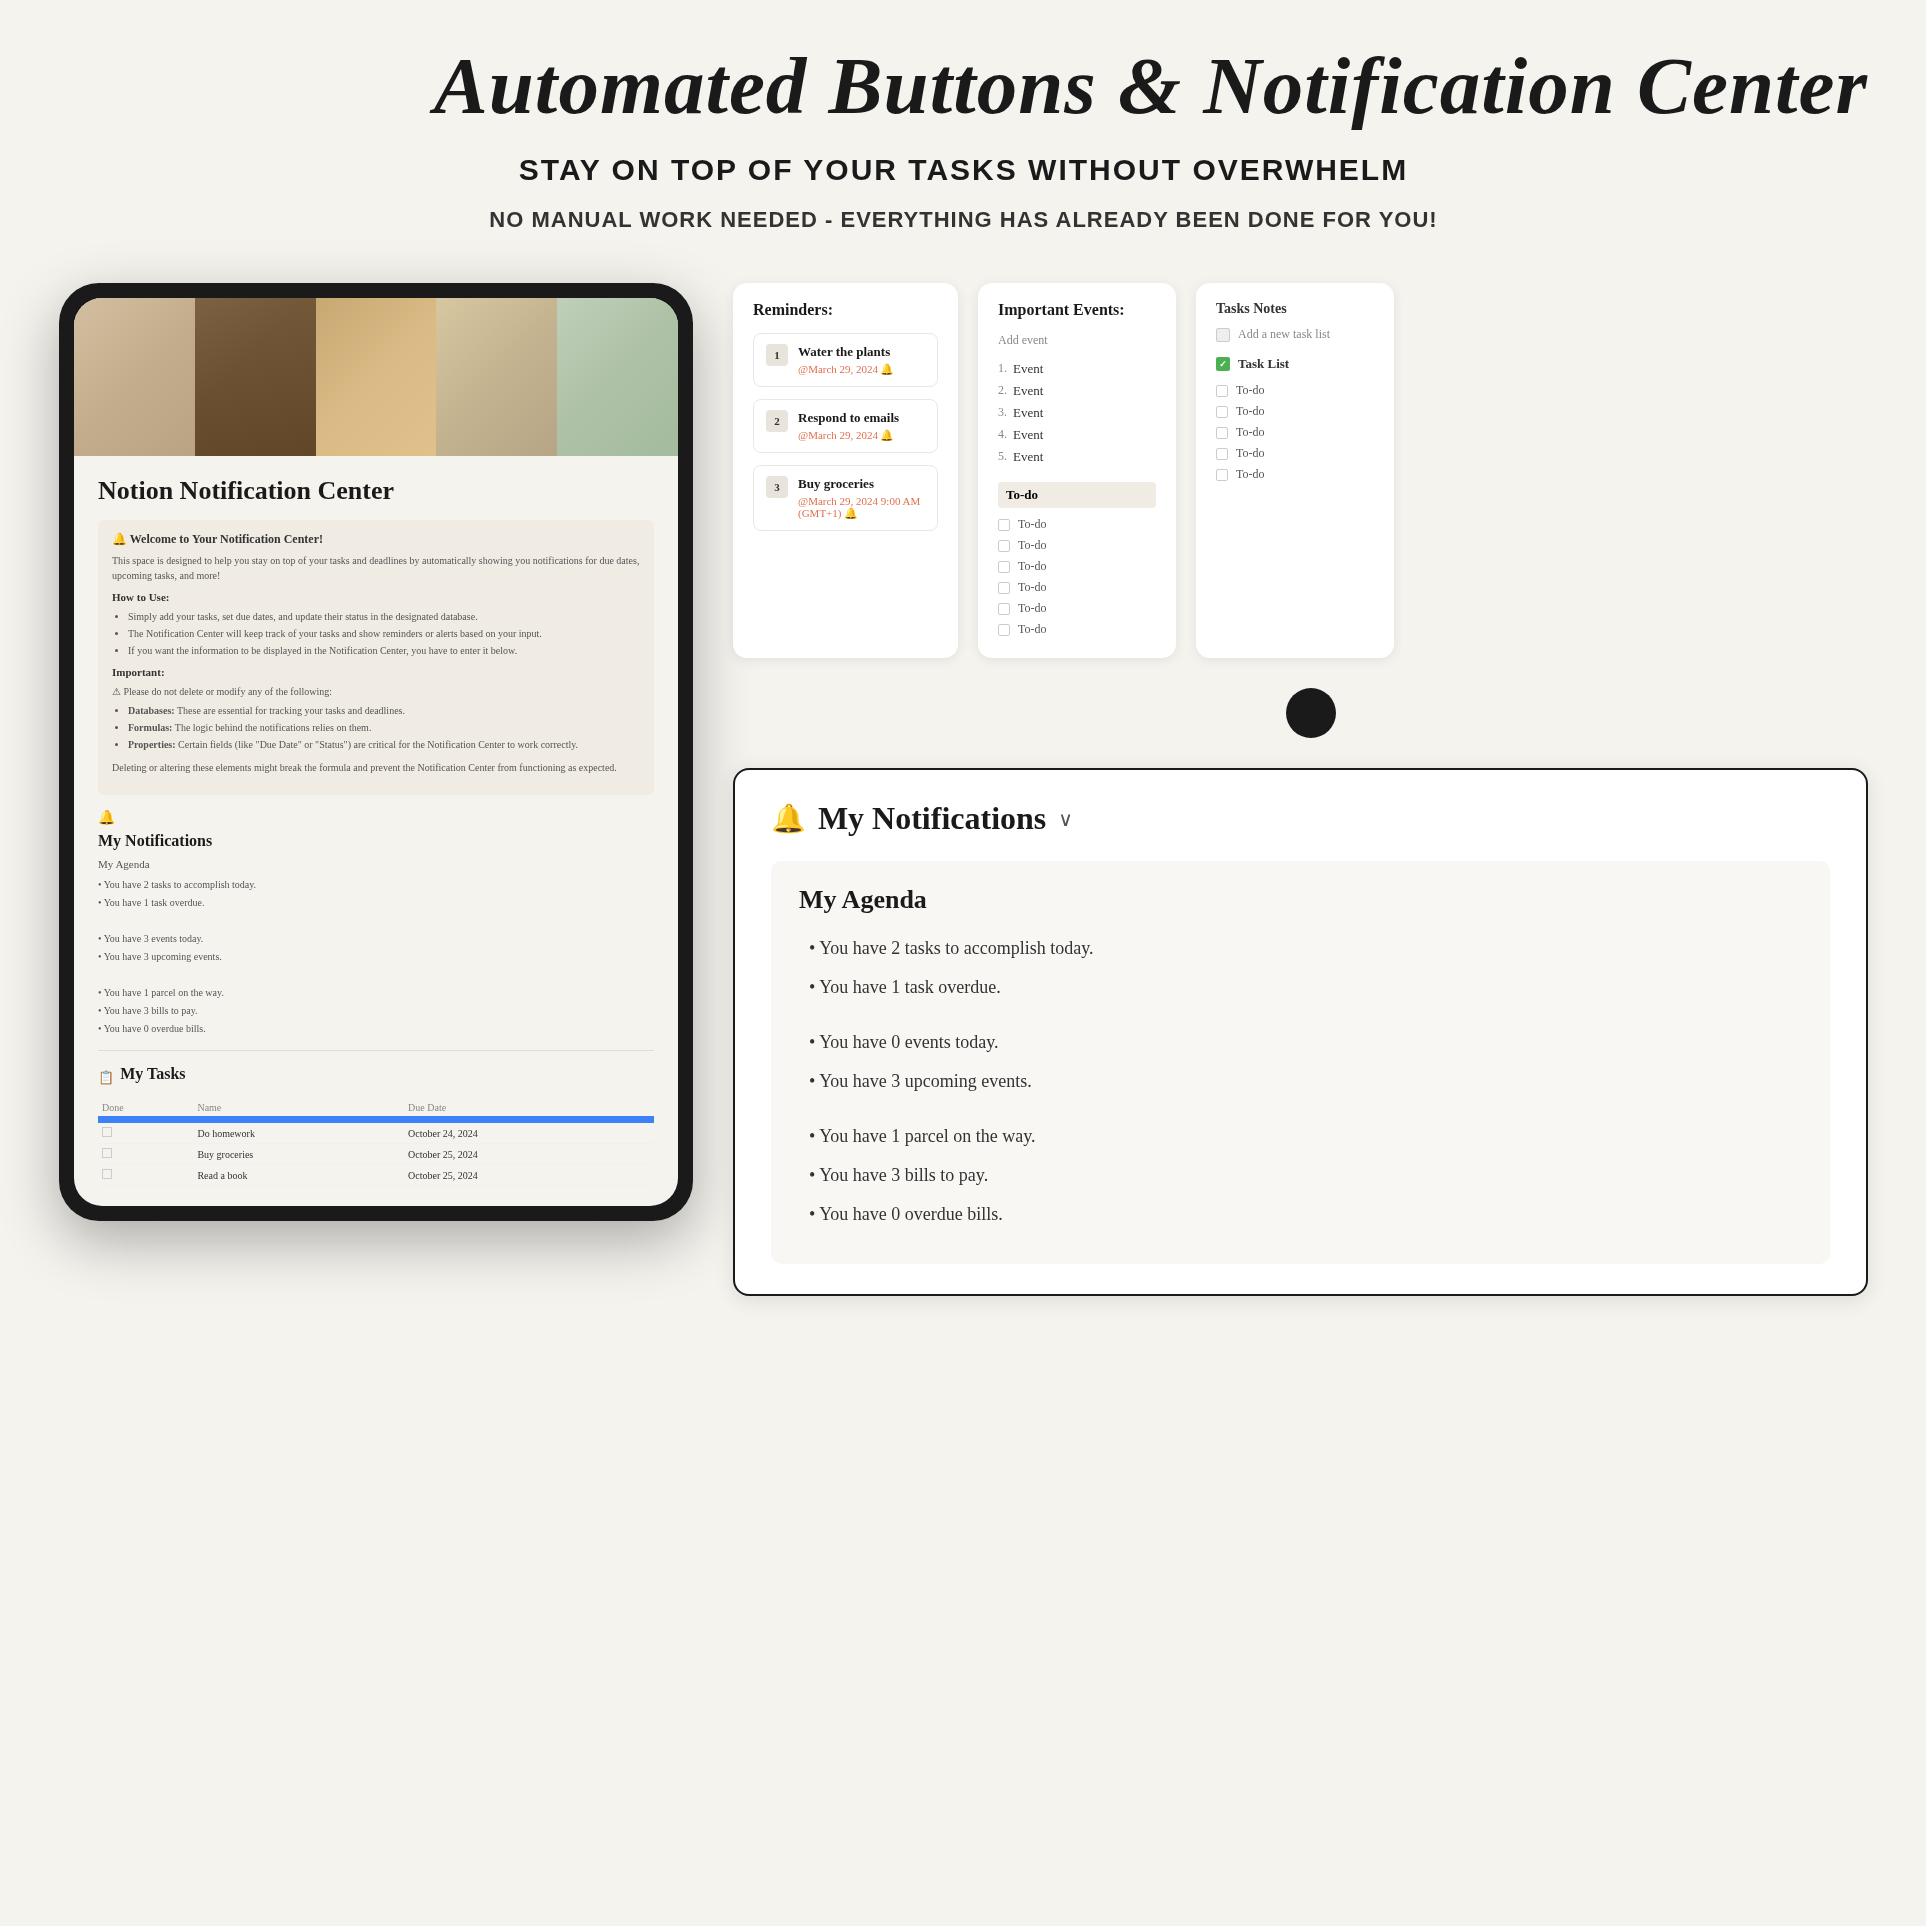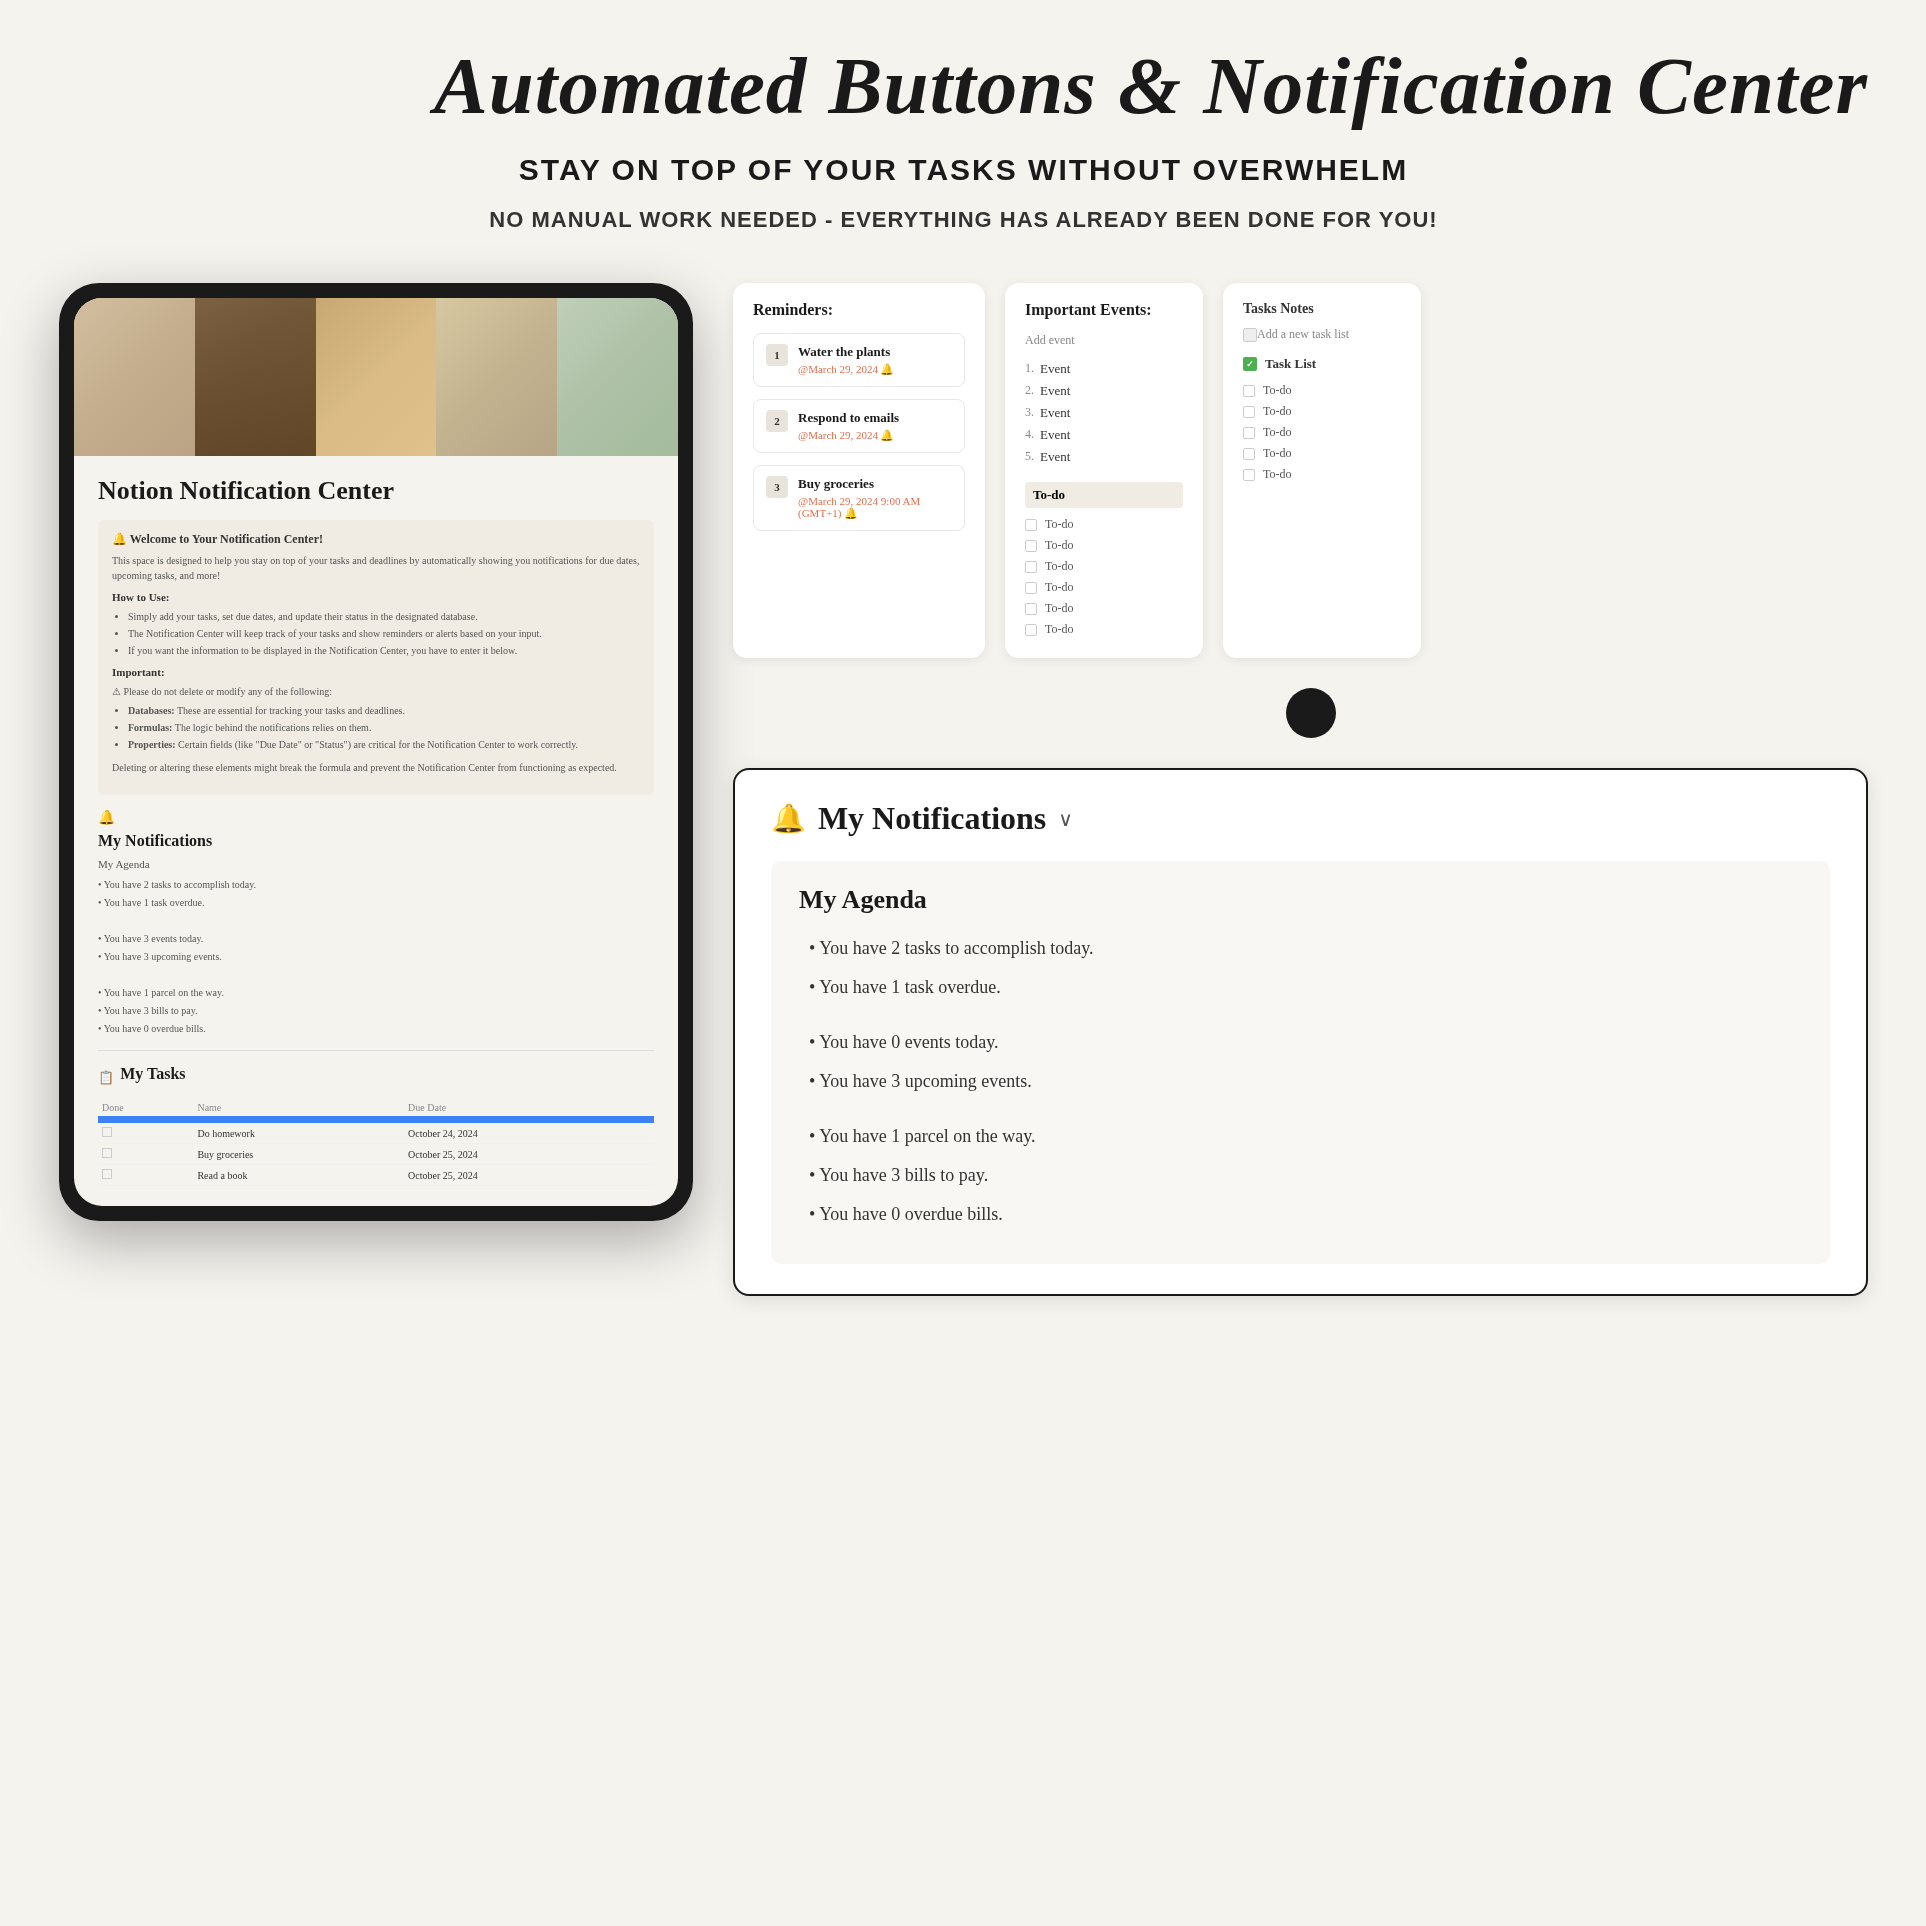--- a/index.html
+++ b/index.html
@@ -378,20 +378,21 @@
     .tasks-notes-header {
       font-size: 14px;
       font-weight: 600;
       color: #333;
       margin-bottom: 10px;
     }
 
     .add-task-btn {
       display: flex;
       align-items: flex-end;
+      gap: 8px;
       font-size: 12px;
       color: #888;
       margin-bottom: 14px;
     }
 
     .task-list-header {
       display: flex;
       align-items: center;
       gap: 8px;
       font-size: 13px;
@@ -476,21 +477,21 @@
     .agenda-bullet::before {
       content: '• ';
       color: #333;
     }
 
     .agenda-spacer {
       height: 16px;
     }
 
     .reminders-panel {
-      width: 252px;
+      width: 225px;
     }
   </style>
 </head>
 <body>
 
 <div class="page-container">
 
   <h1 class="main-title">Automated Buttons &amp; Notification Center</h1>
   <h2 class="subtitle">STAY ON TOP OF YOUR TASKS WITHOUT OVERWHELM</h2>
   <p class="tagline">NO MANUAL WORK NEEDED - EVERYTHING HAS ALREADY BEEN DONE FOR YOU!</p>

